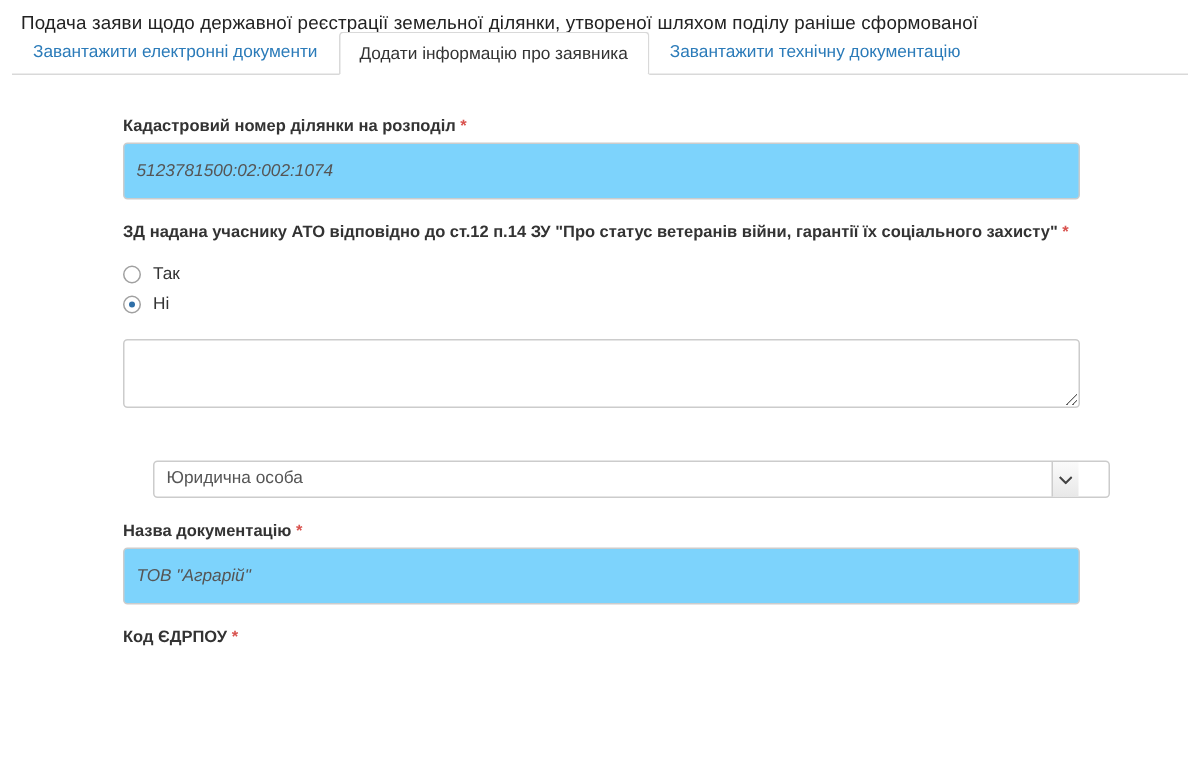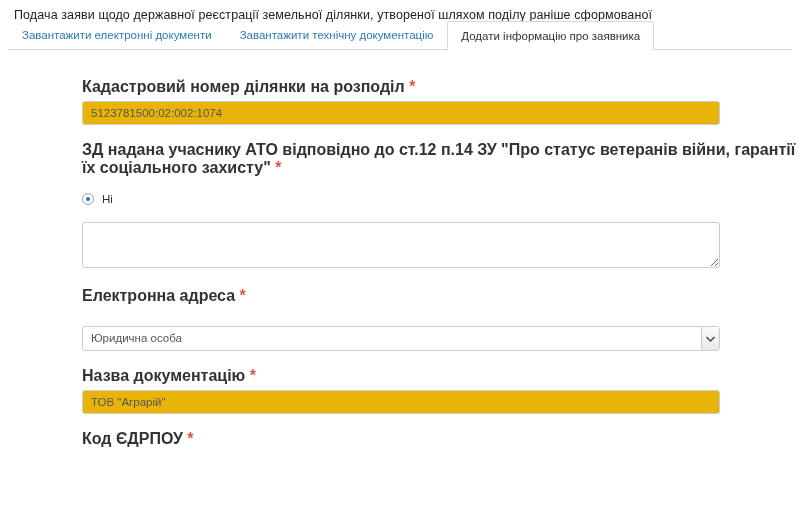--- a/index.html
+++ b/index.html
@@ -65,45 +65,46 @@
     position: absolute;
     left: 0;
     top: 64px;
     width: 800px;
   }
   .field {
     margin: 0 0 0 0;
     padding: 0;
   }
   .label {
-    font-size: 16px;
+    font-size: 11px;
     font-weight: bold;
     color: #333333;
     padding-left: 82px;
     margin-bottom: 5px;
   }
   .label .req {
     color: #d9534f;
     font-weight: bold;
   }
   .control {
     padding-left: 82px;
     padding-right: 80px;
   }
   input.txt {
     width: 100%;
-    height: 24px;
+    height: 38px;
     border: 1px solid #cccccc;
     border-radius: 3px;
     padding: 2px 8px;
     font-family: "Liberation Sans", sans-serif;
     font-size: 11.5px;
     color: #555555;
-    background: #eab308;
+    background: #7dd3fc;
     outline: none;
+    font-style: italic;
   }
   textarea.ta {
     width: 100%;
     border: 1px solid #cccccc;
     border-radius: 3px;
     padding: 5px 8px;
     font-family: "Liberation Sans", sans-serif;
     font-size: 11.5px;
     color: #555555;
     background: #ffffff;
@@ -151,20 +152,21 @@
     width: 100%;
     height: 25px;
     border: 1px solid #cccccc;
     border-radius: 3px;
     background: #ffffff;
     line-height: 23px;
     padding-left: 8px;
     font-size: 11.5px;
     color: #555555;
     cursor: pointer;
+    margin-left: 20px;
   }
   .select-arrow {
     position: absolute;
     right: 1px;
     top: 1px;
     width: 18px;
     height: 23px;
     background: linear-gradient(#fbfbfb, #e8e8e8);
     border-left: 1px solid #cccccc;
     display: flex;
@@ -188,22 +190,22 @@
 </style>
 </head>
 <body>
 
 <div class="page">
 
   <div class="page-title">Подача заяви щодо державної реєстрації земельної ділянки, утвореної шляхом поділу раніше сформованої</div>
 
   <div class="tabs">
     <div class="tab">Завантажити електронні документи</div>
+    <div class="tab active">Додати інформацію про заявника</div>
     <div class="tab">Завантажити технічну документацію</div>
-    <div class="tab active">Додати інформацію про заявника</div>
   </div>
 
   <div class="form">
 
     <div class="sp14"></div>
 
     <div class="field">
       <div class="label">
         <span>Кадастровий номер ділянки на розподіл</span>
         <span class="req">*</span>
@@ -214,41 +216,41 @@
     </div>
 
     <div class="sp16"></div>
 
     <div class="field">
       <div class="label">
         <span>ЗД надана учаснику АТО відповідно до ст.12 п.14 ЗУ "Про статус ветеранів війни, гарантії їх соціального захисту"</span>
         <span class="req">*</span>
       </div>
       <div class="sp8"></div>
+      <div class="radio-row">
+        <span class="radio"></span>
+        <span class="radio-label">Так</span>
+      </div>
       <div class="radio-row">
         <span class="radio checked"></span>
         <span class="radio-label">Ні</span>
       </div>
     </div>
 
     <div class="sp12"></div>
 
     <div class="field">
       <div class="control">
         <textarea class="ta" rows="3" style="height: 46px;"></textarea>
       </div>
     </div>
 
     <div class="sp16"></div>
 
     <div class="field">
-      <div class="label">
-        <span>Електронна адреса</span>
-        <span class="req">*</span>
-      </div>
     </div>
 
     <div class="sp16"></div>
 
     <div class="field">
       <div class="control">
         <div class="select-wrap">
           <div class="select-box">Юридична особа</div>
           <div class="select-arrow">
             <svg width="9" height="6" viewBox="0 0 9 6" aria-hidden="true">

